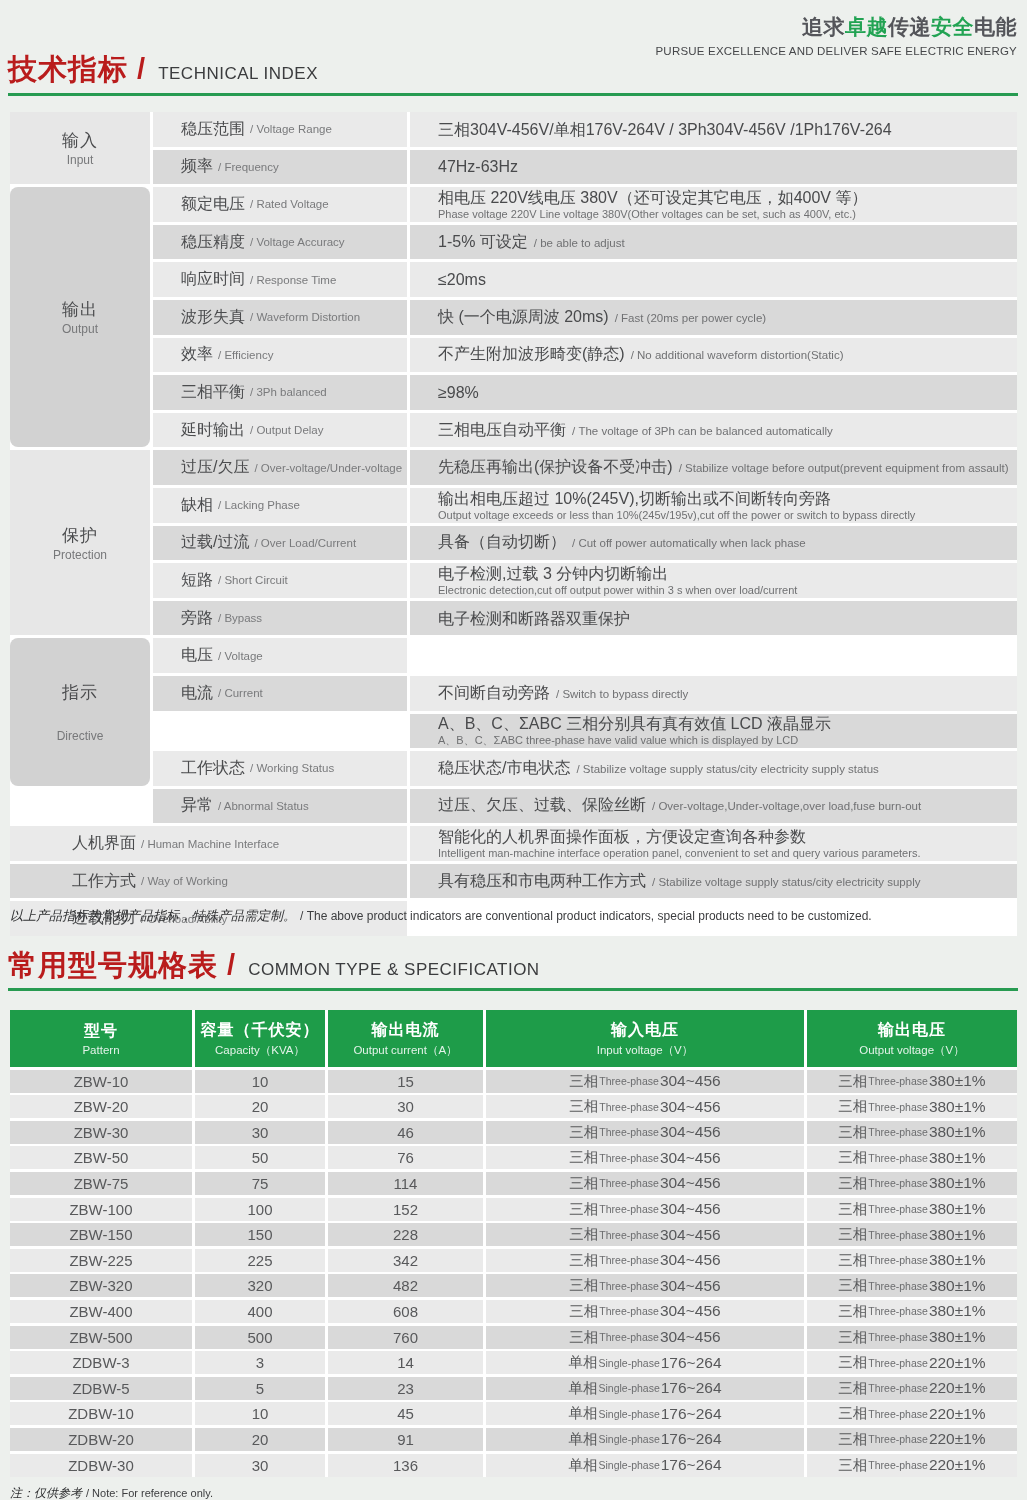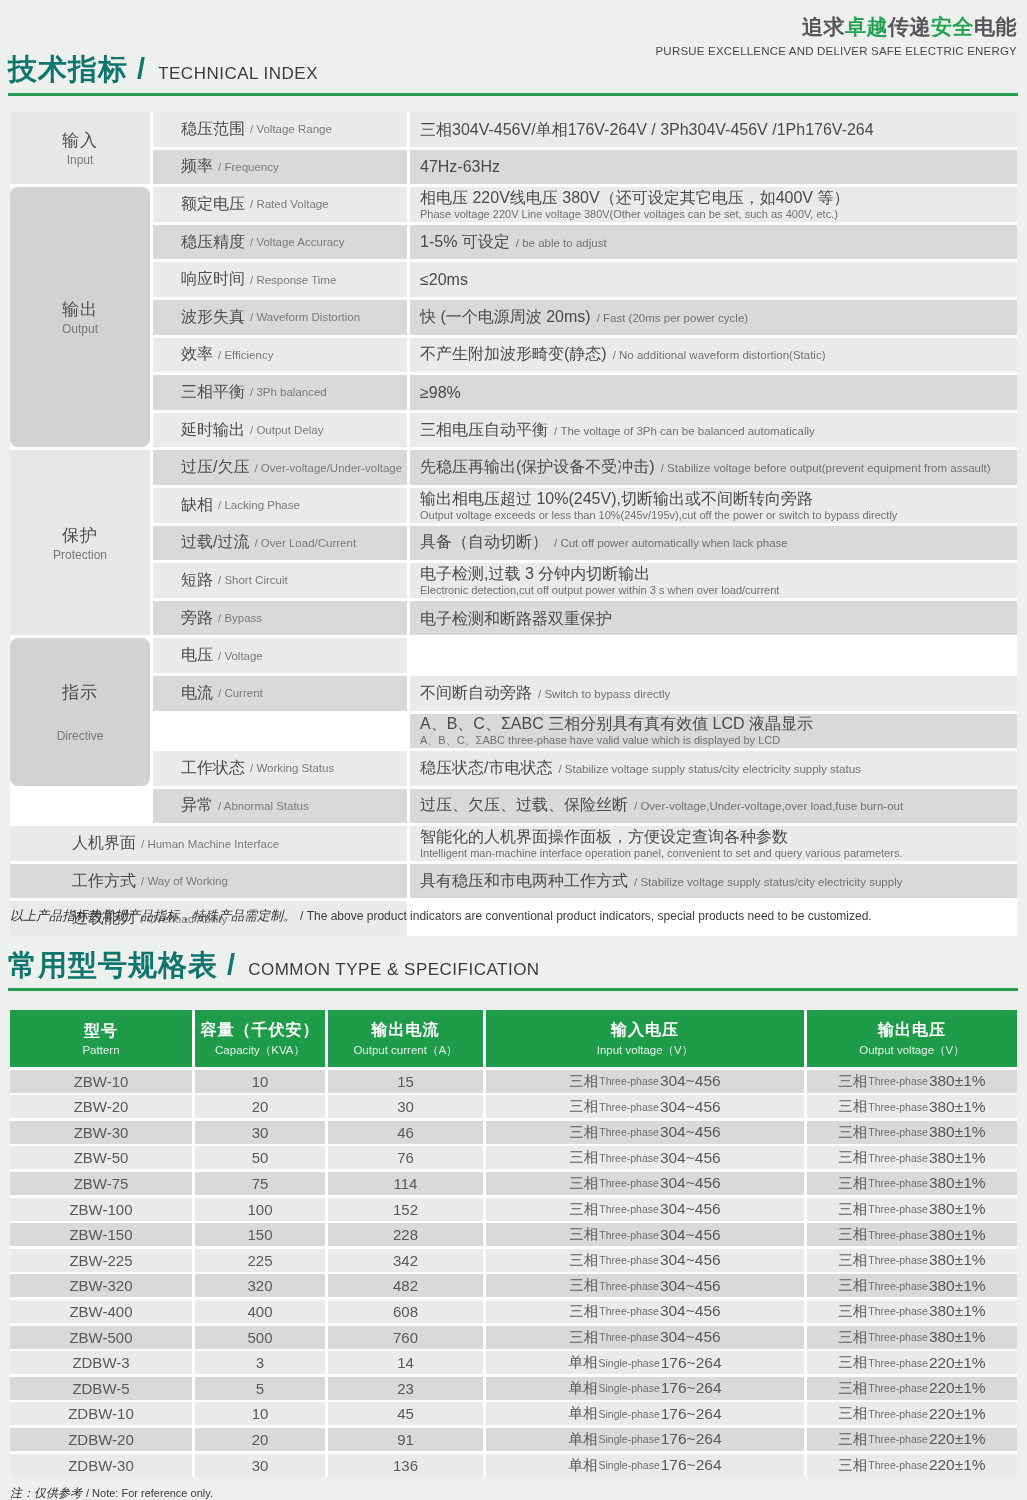--- a/index.html
+++ b/index.html
@@ -11,21 +11,21 @@
     color:#4a4b4d;
     overflow:hidden;
   }
   
   .slogan { position:absolute; top:13px; right:10px; text-align:right; }
   .slogan-cn { font-size:21px; font-weight:bold; color:#54555a; letter-spacing:0.5px; }
   .slogan-cn .green { color:#22a353; }
   .slogan-en { font-size:11.5px; color:#46474a; margin-top:4px; letter-spacing:0.2px; }
 
   .sec-title { position:absolute; left:8px; display:flex; align-items:baseline; }
-  .sec-title .cn { font-size:29px; font-weight:bold; color:#0f766e; letter-spacing:1px; }
+  .sec-title .cn { font-size:29px; font-weight:bold; color:#b91c1c; letter-spacing:1px; }
   .sec-title .en { font-size:17px; color:#3b3c3e; margin-left:12px; letter-spacing:0.5px; }
   #title1 { top:50px; }
   #title2 { top:946px; }
   .rule { position:absolute; left:8px; width:1010px; height:3px; background:#279b51; }
   #rule1 { top:93px; }
   #rule2 { top:988px; }
 
   
   .tech-wrap { position:absolute; left:10px; top:112px; width:1007px; background:#ffffff; }
   .tech-grid {
@@ -39,21 +39,21 @@
   .cat-cn { font-size:17px; color:#4b4c4e; letter-spacing:1px; }
   .cat-en { font-size:12px; color:#77787a; margin-top:1px; }
   .cat-light { background:#e7e7e7; }
   .cat-dark  { background:#d2d2d2;border-radius:8px; }
 
   .label-cell { grid-column:2; align-items:center; padding-left:28px; white-space:nowrap; }
   .label-cell.full { grid-column:1 / 3; padding-left:62px; }
   .label-cn { font-size:16px; color:#4b4c4e; }
   .label-en { font-size:11.5px; color:#797a7c; margin-left:5px; }
 
-  .value-cell { grid-column:3; flex-direction:column; justify-content:center; padding-left:10px; padding-right:6px; }
+  .value-cell { grid-column:3; flex-direction:column; justify-content:center; padding-left:28px; padding-right:6px; }
   .value-main { font-size:16px; color:#494a4c; line-height:17px; white-space:nowrap; }
   .value-suffix { font-size:11.5px; color:#707173; margin-left:6px; }
   .value-line2 { font-size:11px; color:#6f7072; line-height:12px; margin-top:2px; white-space:nowrap; }
 
   .row-light { background:#eaeaea; }
   .row-dark  { background:#d9d9d9; }
 
   
   .note { position:absolute; left:10px; white-space:nowrap; }
   #note1 { top:906px; }

